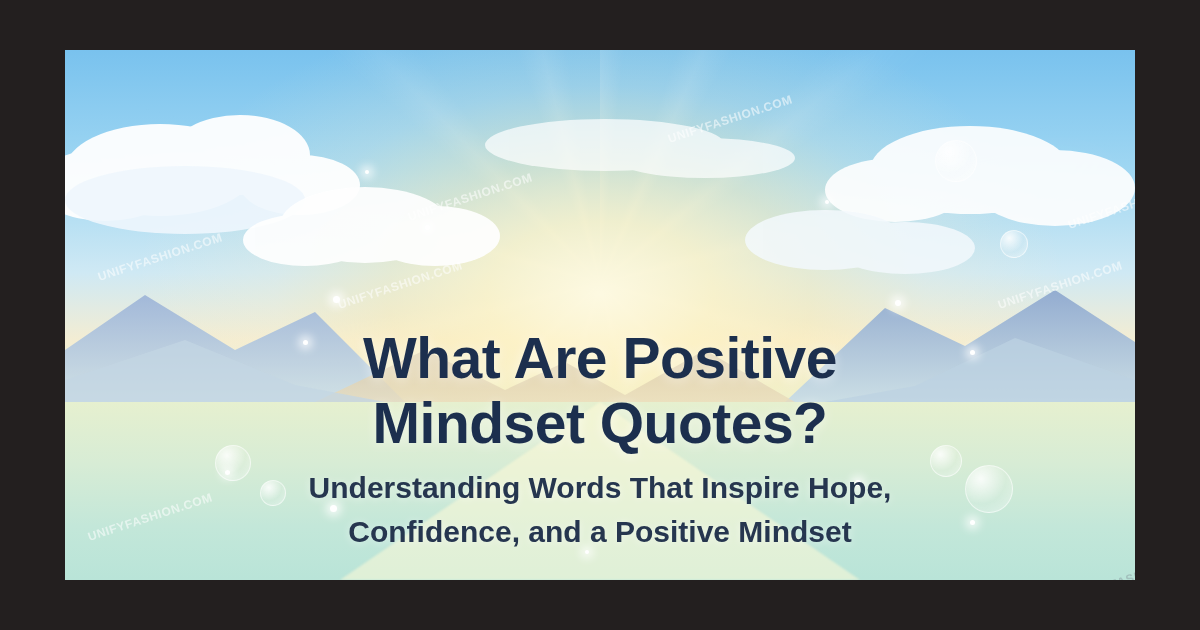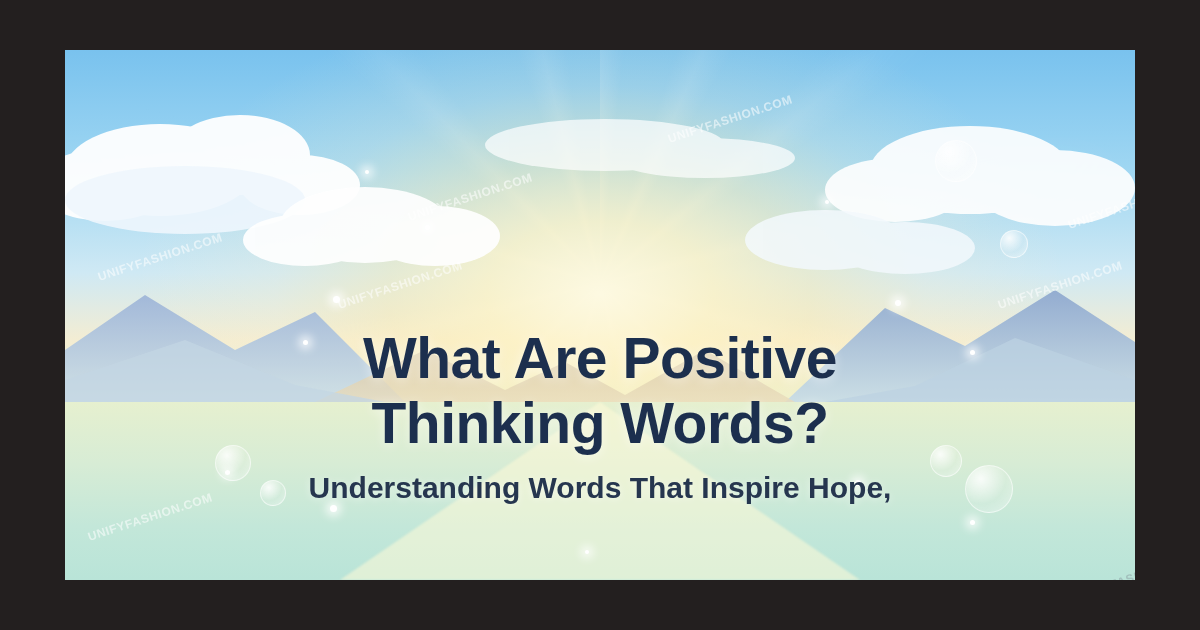--- a/index.html
+++ b/index.html
@@ -171,24 +171,25 @@
 
     <div class="bubble" style="left:870px;top:90px;width:40px;height:40px;"></div>
     <div class="bubble" style="left:935px;top:180px;width:26px;height:26px;"></div>
     <div class="bubble" style="left:150px;top:395px;width:34px;height:34px;"></div>
     <div class="bubble" style="left:865px;top:395px;width:30px;height:30px;"></div>
     <div class="bubble" style="left:900px;top:415px;width:46px;height:46px;"></div>
     <div class="bubble" style="left:195px;top:430px;width:24px;height:24px;"></div>
 
     <div class="title">
       <div>What Are Positive</div>
-      <div>Thinking Words?</div>
+      <div>Mindset Quotes?</div>
     </div>
     <div class="subtitle">
       <div>Understanding Words That Inspire Hope,</div>
+      <div>Confidence, and a Positive Mindset</div>
     </div>
 
     <div class="watermark-tile" id="wm-layer">
         <div class="wm" style="left: 600px; top: 62px;">UNIFYFASHION.COM</div>
         <div class="wm" style="left: 340px; top: 140px;">UNIFYFASHION.COM</div>
         <div class="wm" style="left: 1000px; top: 148px;">UNIFYFASHION.COM</div>
         <div class="wm" style="left: 30px; top: 200px;">UNIFYFASHION.COM</div>
         <div class="wm" style="left: 270px; top: 228px;">UNIFYFASHION.COM</div>
         <div class="wm" style="left: 930px; top: 228px;">UNIFYFASHION.COM</div>
         <div class="wm" style="left: 20px; top: 460px;">UNIFYFASHION.COM</div>

